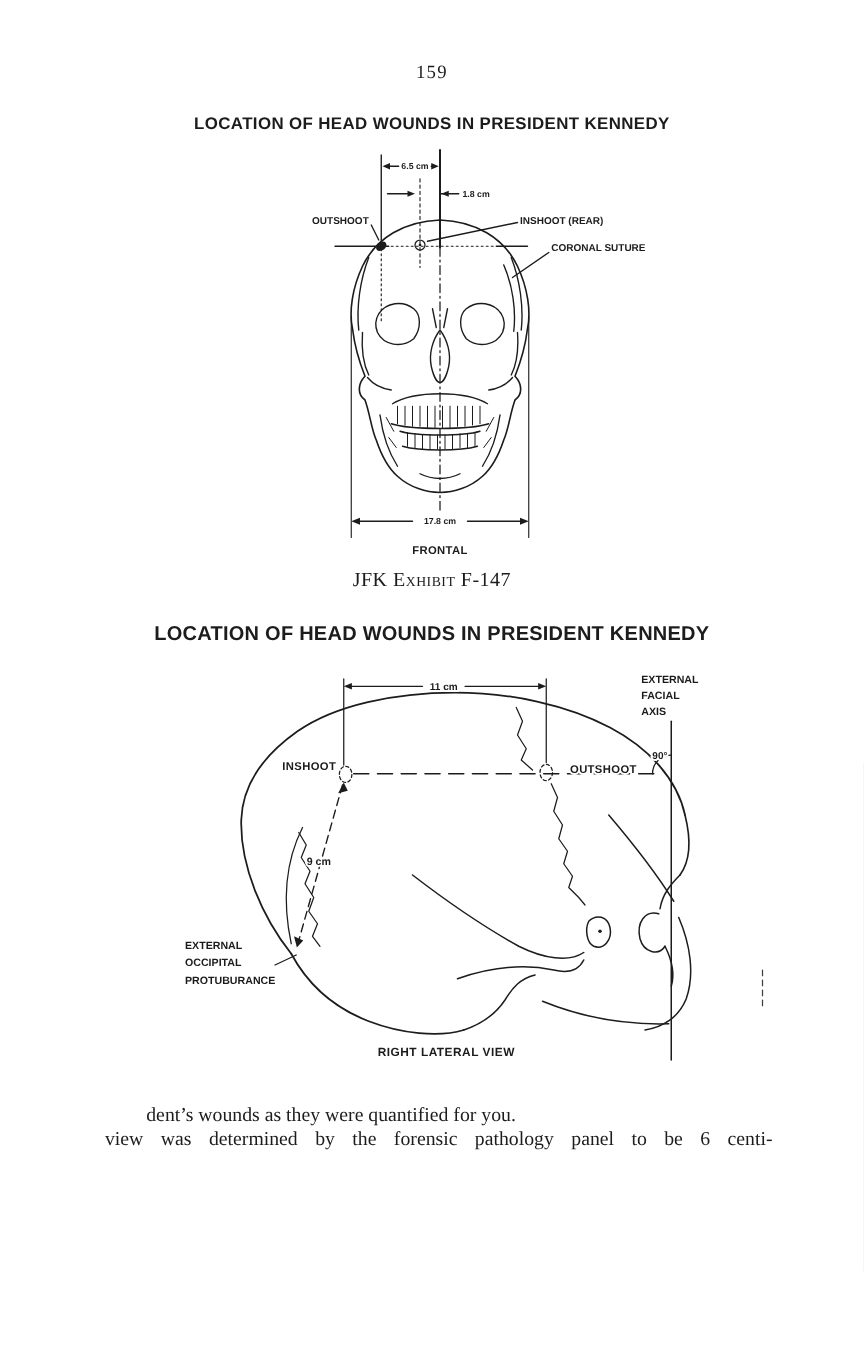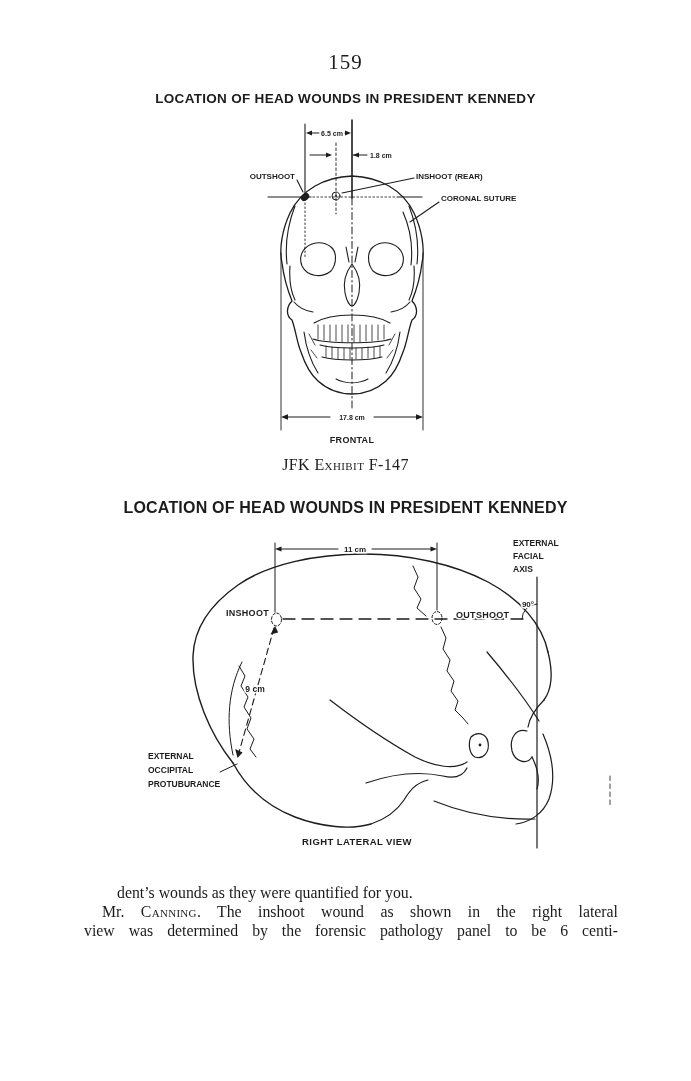--- a/index.html
+++ b/index.html
@@ -7,21 +7,21 @@
     position:relative;
     width:691px;height:1081px;
     margin:0 auto;
     background:#ffffff;
     color:#1c1c1c;
     overflow:hidden;
     font-family:"Liberation Serif",serif;
   }
   .abs{position:absolute;}
   .center{left:0;width:691px;text-align:center;}
-  .pageno{top:50px;font-size:21px;letter-spacing:1px;}
+  .pageno{top:50px;font-size:15px;letter-spacing:1px;}
   .title1{
     top:91px;font-family:"Liberation Sans",sans-serif;
     font-weight:bold;font-size:13.5px;letter-spacing:.3px;
   }
   .title2{
     top:499px;font-family:"Liberation Sans",sans-serif;
     font-weight:bold;font-size:16px;letter-spacing:.2px;
   }
   .caption{
     font-size:16px;font-variant:small-caps;letter-spacing:.4px;
@@ -177,17 +177,16 @@
     <text class="dlabel f85 halo" x="255" y="692" text-anchor="middle">9 cm</text>
     <text class="dlabel f85" x="148" y="759" text-anchor="start">EXTERNAL</text>
     <text class="dlabel f85" x="148" y="773" text-anchor="start">OCCIPITAL</text>
     <text class="dlabel f85" x="148" y="787" text-anchor="start">PROTUBURANCE</text>
     <text class="dlabel f95" x="357" y="845" text-anchor="middle">RIGHT LATERAL VIEW</text>
   </svg>
 
 
   <div class="abs transcript">
     <div class="tline nojust"><span>dent’s wounds as they were quantified for you.</span></div>
-    <div class="tline indent"><span>Mr. </span><span class="sc">Canning</span><span>. The inshoot wound as shown in the right lateral</span></div>
     <div class="tline"><span>view was determined by the forensic pathology panel to be 6 centi-</span></div>
   </div>
 
 </div>
 
 </body></html>

